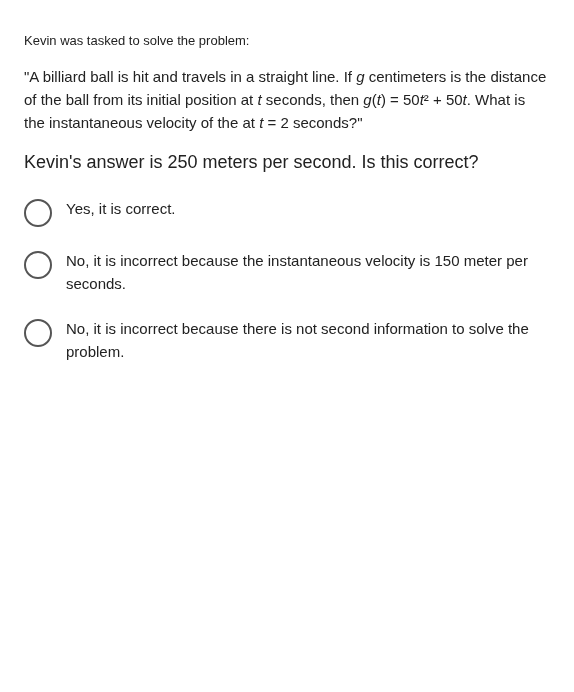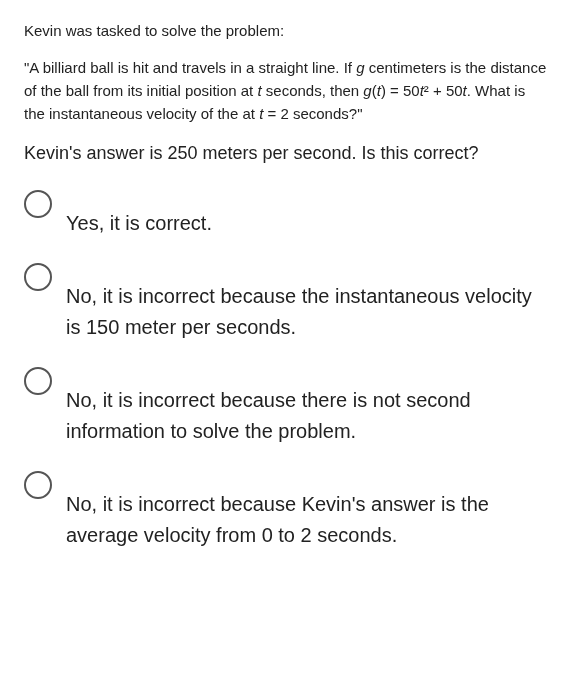--- a/index.html
+++ b/index.html
@@ -13,22 +13,23 @@
       min-height: 692px;
       background: #ffffff;
       font-family: Arial, sans-serif;
       font-size: 16px;
       color: #222222;
       padding: 20px 24px;
     }
 
     .problem-intro {
       margin-bottom: 14px;
-      font-size: 15px;
+      font-size: 13px;
       line-height: 1.45;
+      margin-top: 12px;
     }
 
     .problem-text {
       font-size: 15px;
       line-height: 1.55;
       margin-bottom: 14px;
     }
 
     .problem-text em {
       font-style: italic;
@@ -59,24 +60,23 @@
       height: 28px;
       min-width: 28px;
       border: 2px solid #555555;
       border-radius: 50%;
       margin-top: 2px;
       background: #ffffff;
       display: inline-block;
     }
 
     .option-label {
-      font-size: 20px;
+      font-size: 15px;
       line-height: 1.55;
       color: #222222;
-      margin-top: 20px;
     }
   </style>
 </head>
 <body>
 
 <div class="problem-intro">
   <span>Kevin was tasked to solve the problem:</span>
 </div>
 
 <div class="problem-text">
@@ -97,18 +97,14 @@
   <li class="option-item">
     <span class="radio-circle"></span>
     <span class="option-label">No, it is incorrect because the instantaneous velocity is 150 meter per seconds.</span>
   </li>
 
   <li class="option-item">
     <span class="radio-circle"></span>
     <span class="option-label">No, it is incorrect because there is not second information to solve the problem.</span>
   </li>
 
-  <li class="option-item">
-    <span class="radio-circle"></span>
-    <span class="option-label">No, it is incorrect because Kevin's answer is the average velocity from 0 to 2 seconds.</span>
-  </li>
 
 </ul>
 
 </body></html>

